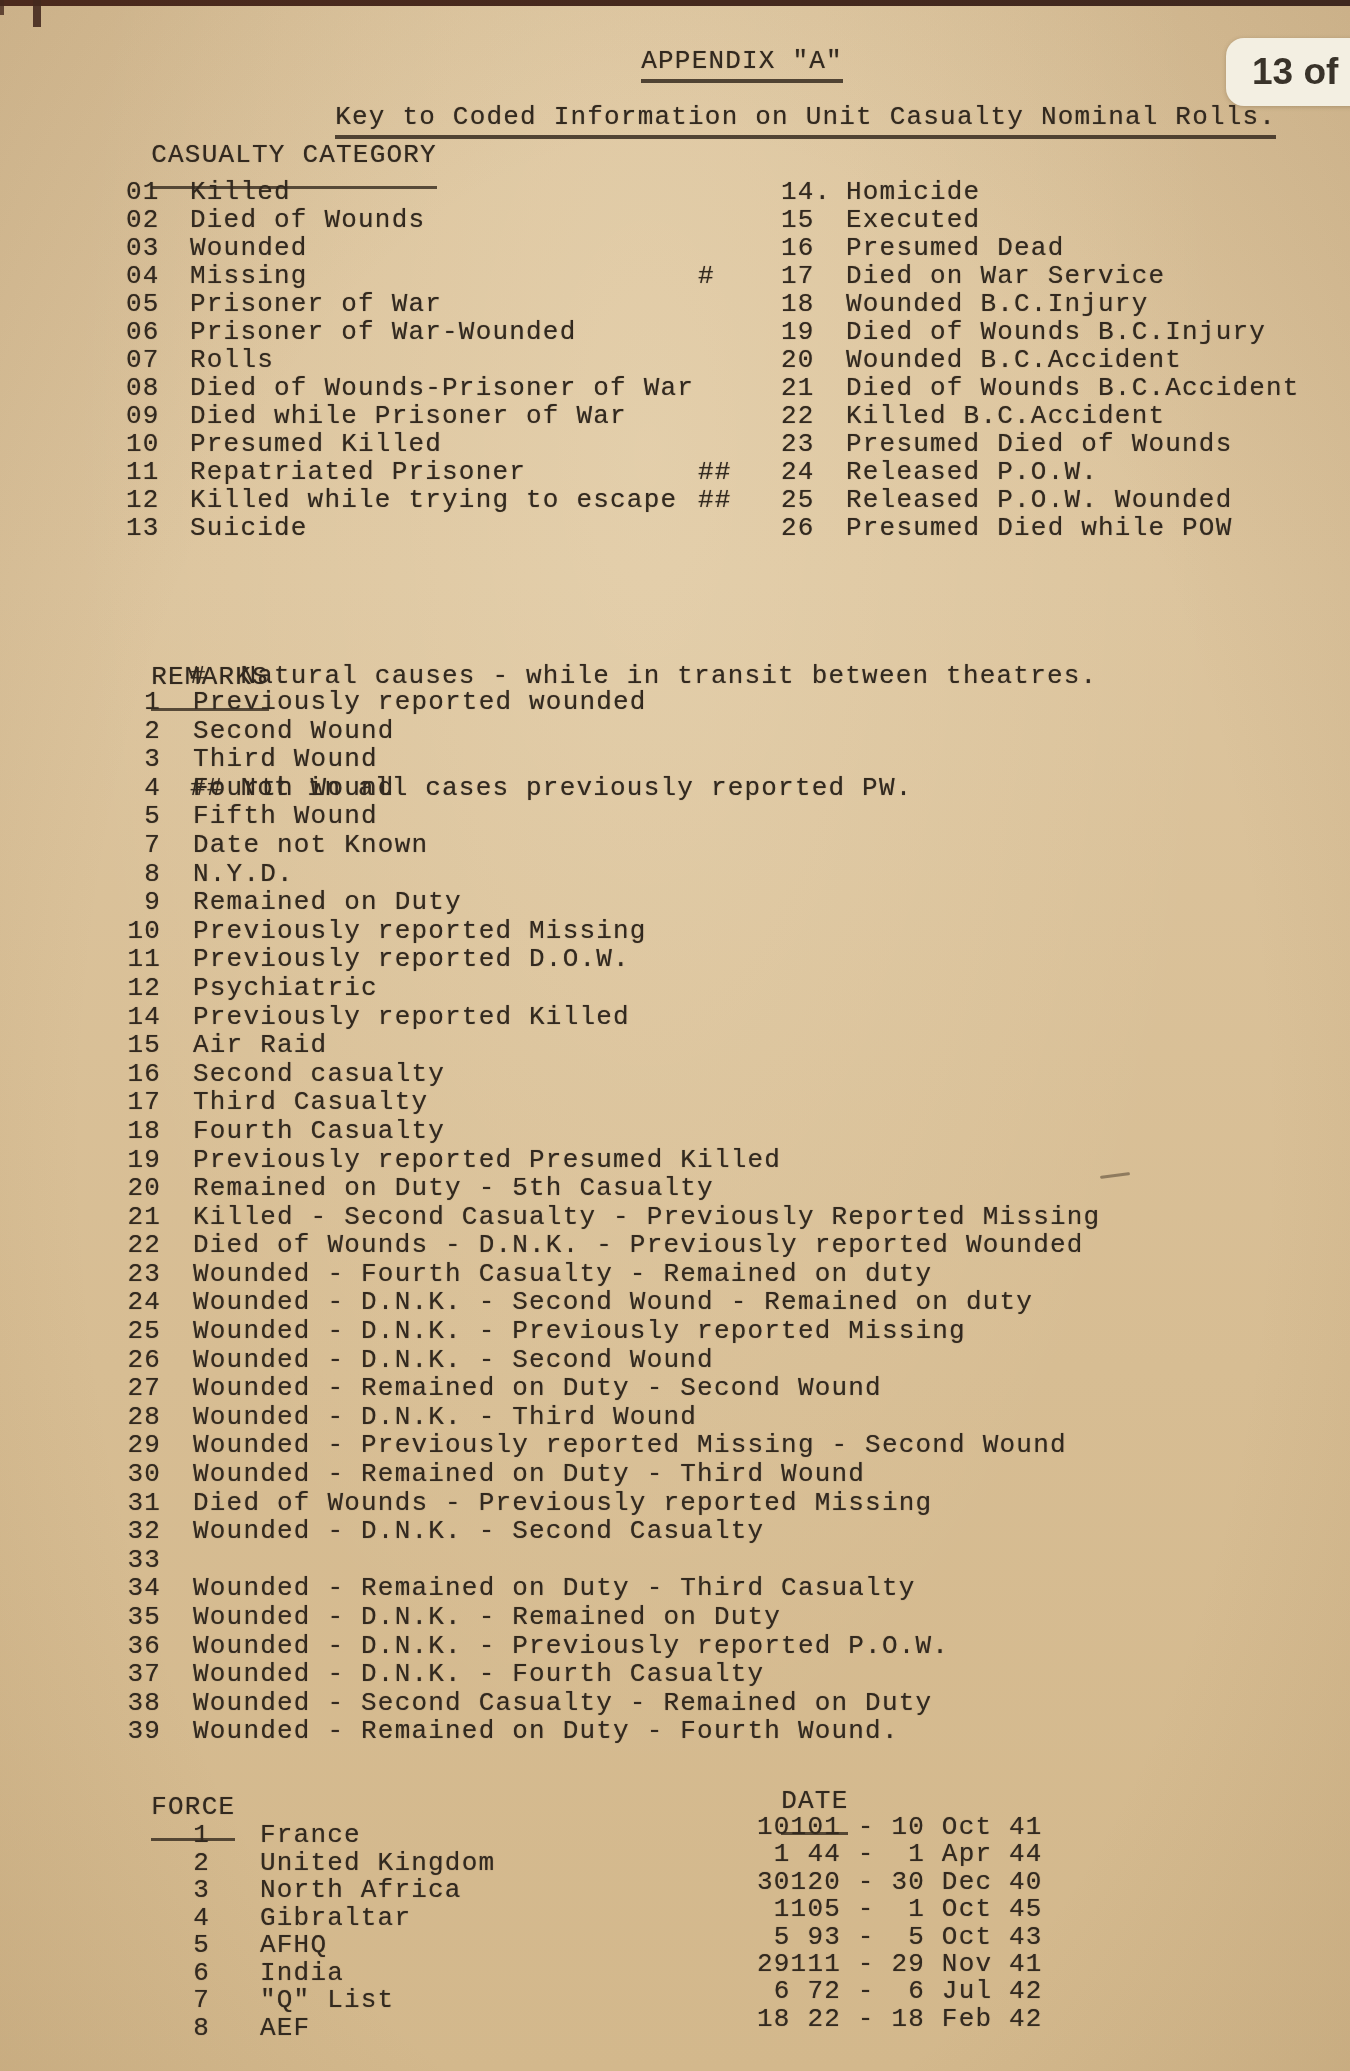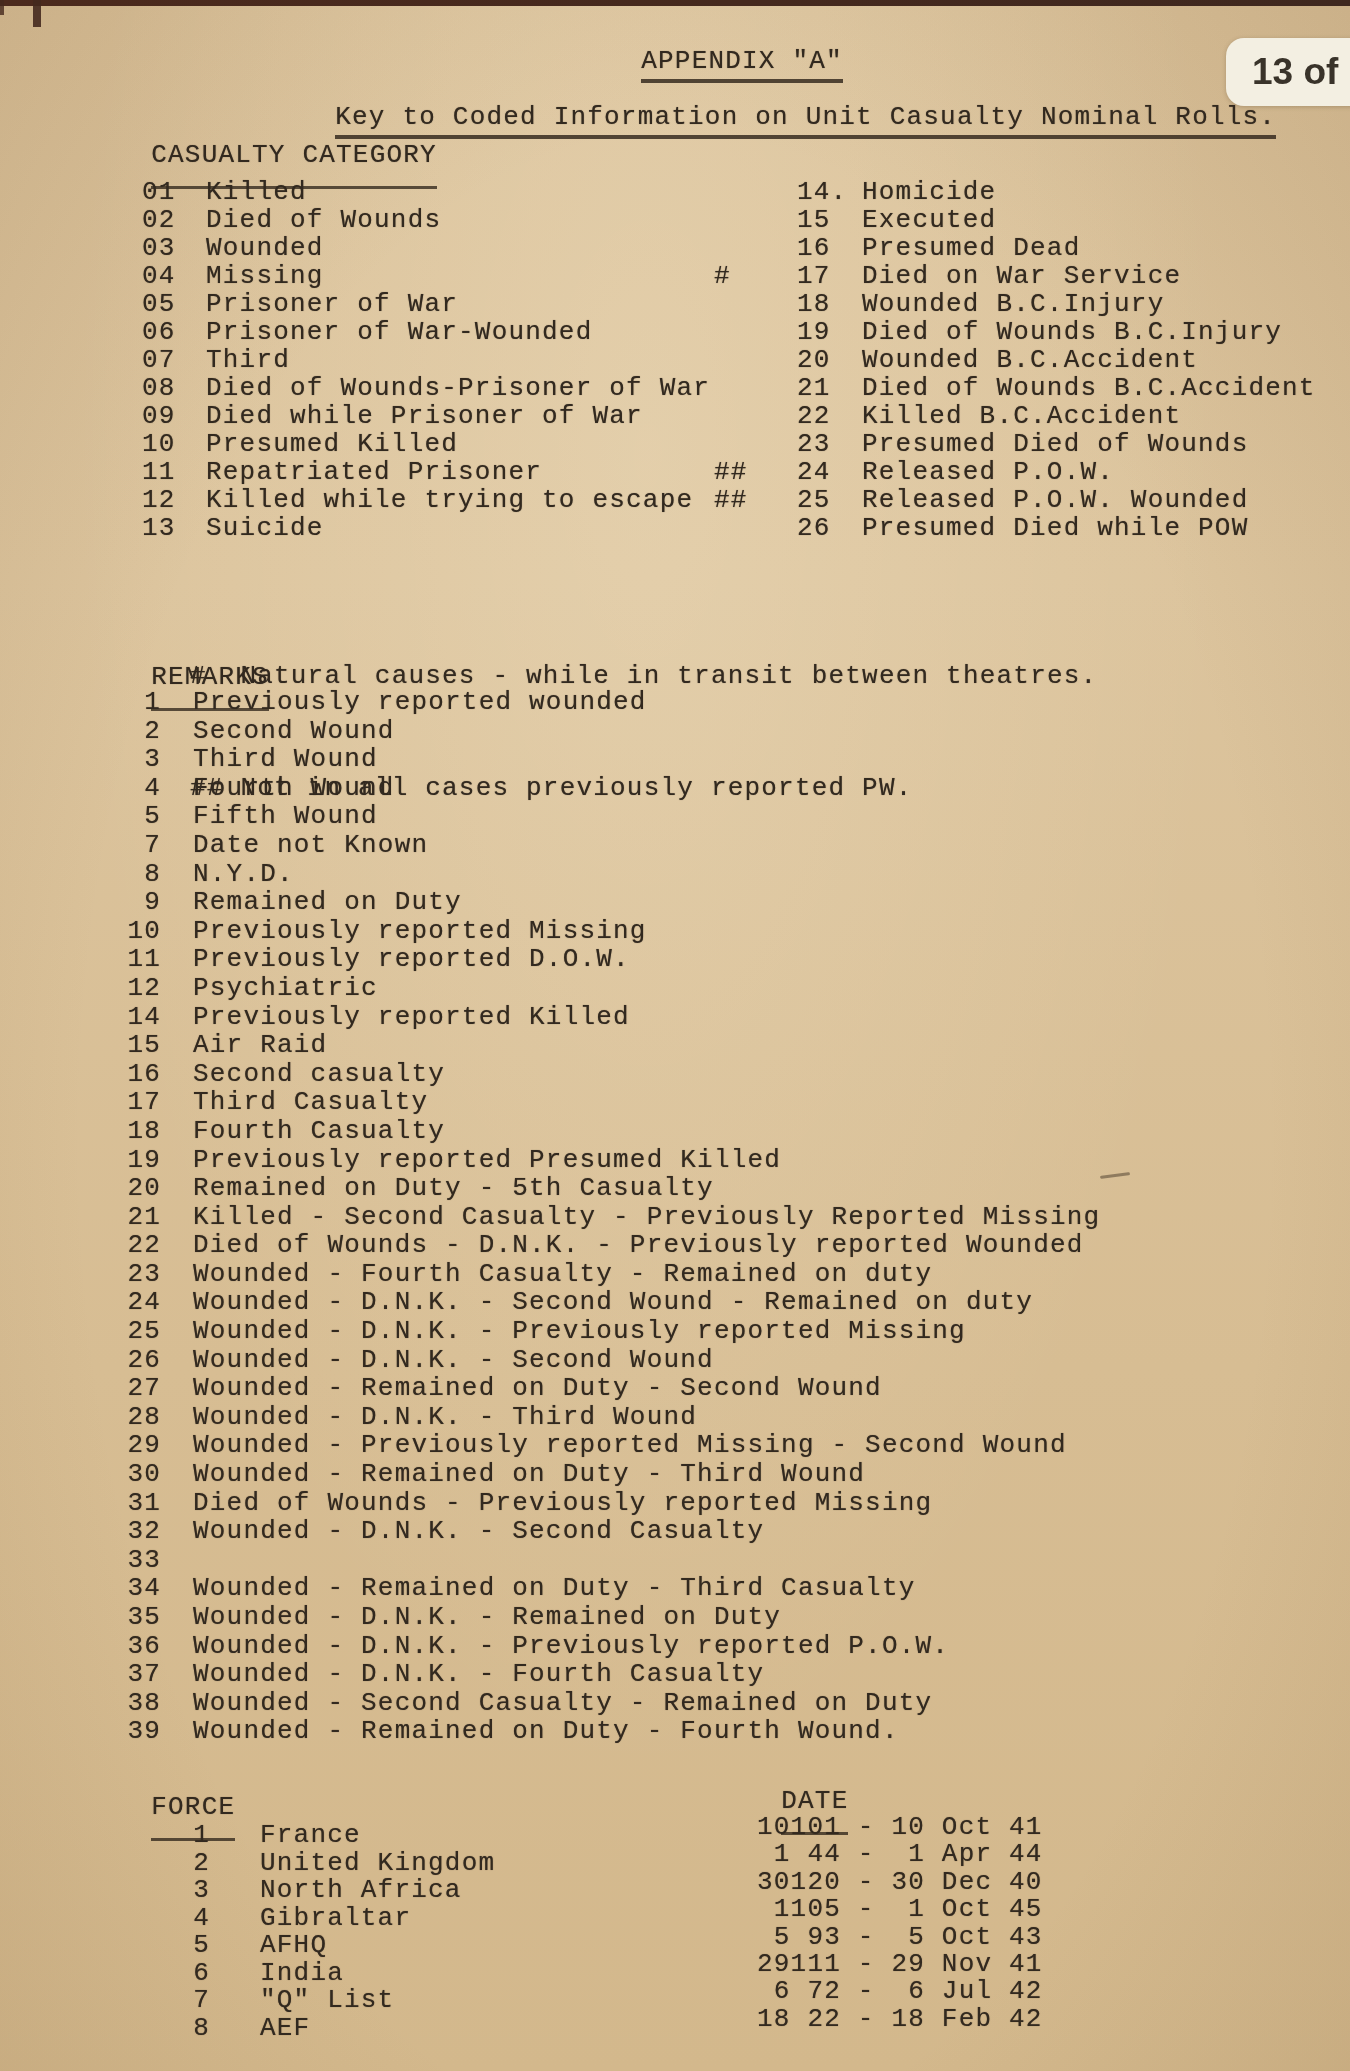--- a/index.html
+++ b/index.html
@@ -30,21 +30,21 @@
 
   .title    { position:absolute; left:574px; top:16px; white-space:pre; }
   .subtitle { position:absolute; left:268px; top:72px; white-space:pre; }
 
   .heading { position:absolute; white-space:pre; }
   #cas-heading     { left:84px;  top:110px; }
   #remarks-heading { left:84px;  top:632px;text-align:center; }
   #force-heading   { left:84px;  top:1762px; }
   #date-heading    { left:714px; top:1756px; }
 
-  #cas-list { position:absolute; left:0; top:178px; width:1138px;margin-left:16px; }
+  #cas-list { position:absolute; left:0; top:178px; width:1138px; }
   .cas-row { position:relative; height:28px; line-height:28px; }
   .cas-row .lnum   { position:absolute; left:126px; white-space:pre; }
   .cas-row .llabel { position:absolute; left:190px; white-space:pre; }
   .cas-row .marker { position:absolute; left:698px; white-space:pre; }
   .cas-row .rnum   { position:absolute; left:781px; white-space:pre; }
   .cas-row .rlabel { position:absolute; left:846px; white-space:pre; }
 
   #footnotes { position:absolute; left:190px; top:550px; line-height:28px; white-space:pre; }
 
   #remarks-list { position:absolute; left:0; top:688px; width:1350px; }
@@ -143,21 +143,21 @@
       <div class="cas-row">
         <span class="lnum">06</span>
         <span class="llabel">Prisoner of War-Wounded</span>
         <span class="marker"></span>
         <span class="rnum">19</span>
         <span class="rlabel">Died of Wounds B.C.Injury</span>
       </div>
 
       <div class="cas-row">
         <span class="lnum">07</span>
-        <span class="llabel">Third</span>
+        <span class="llabel">Rolls</span>
         <span class="marker"></span>
         <span class="rnum">20</span>
         <span class="rlabel">Wounded B.C.Accident</span>
       </div>
 
       <div class="cas-row">
         <span class="lnum">08</span>
         <span class="llabel">Died of Wounds-Prisoner of War</span>
         <span class="marker"></span>
         <span class="rnum">21</span>

